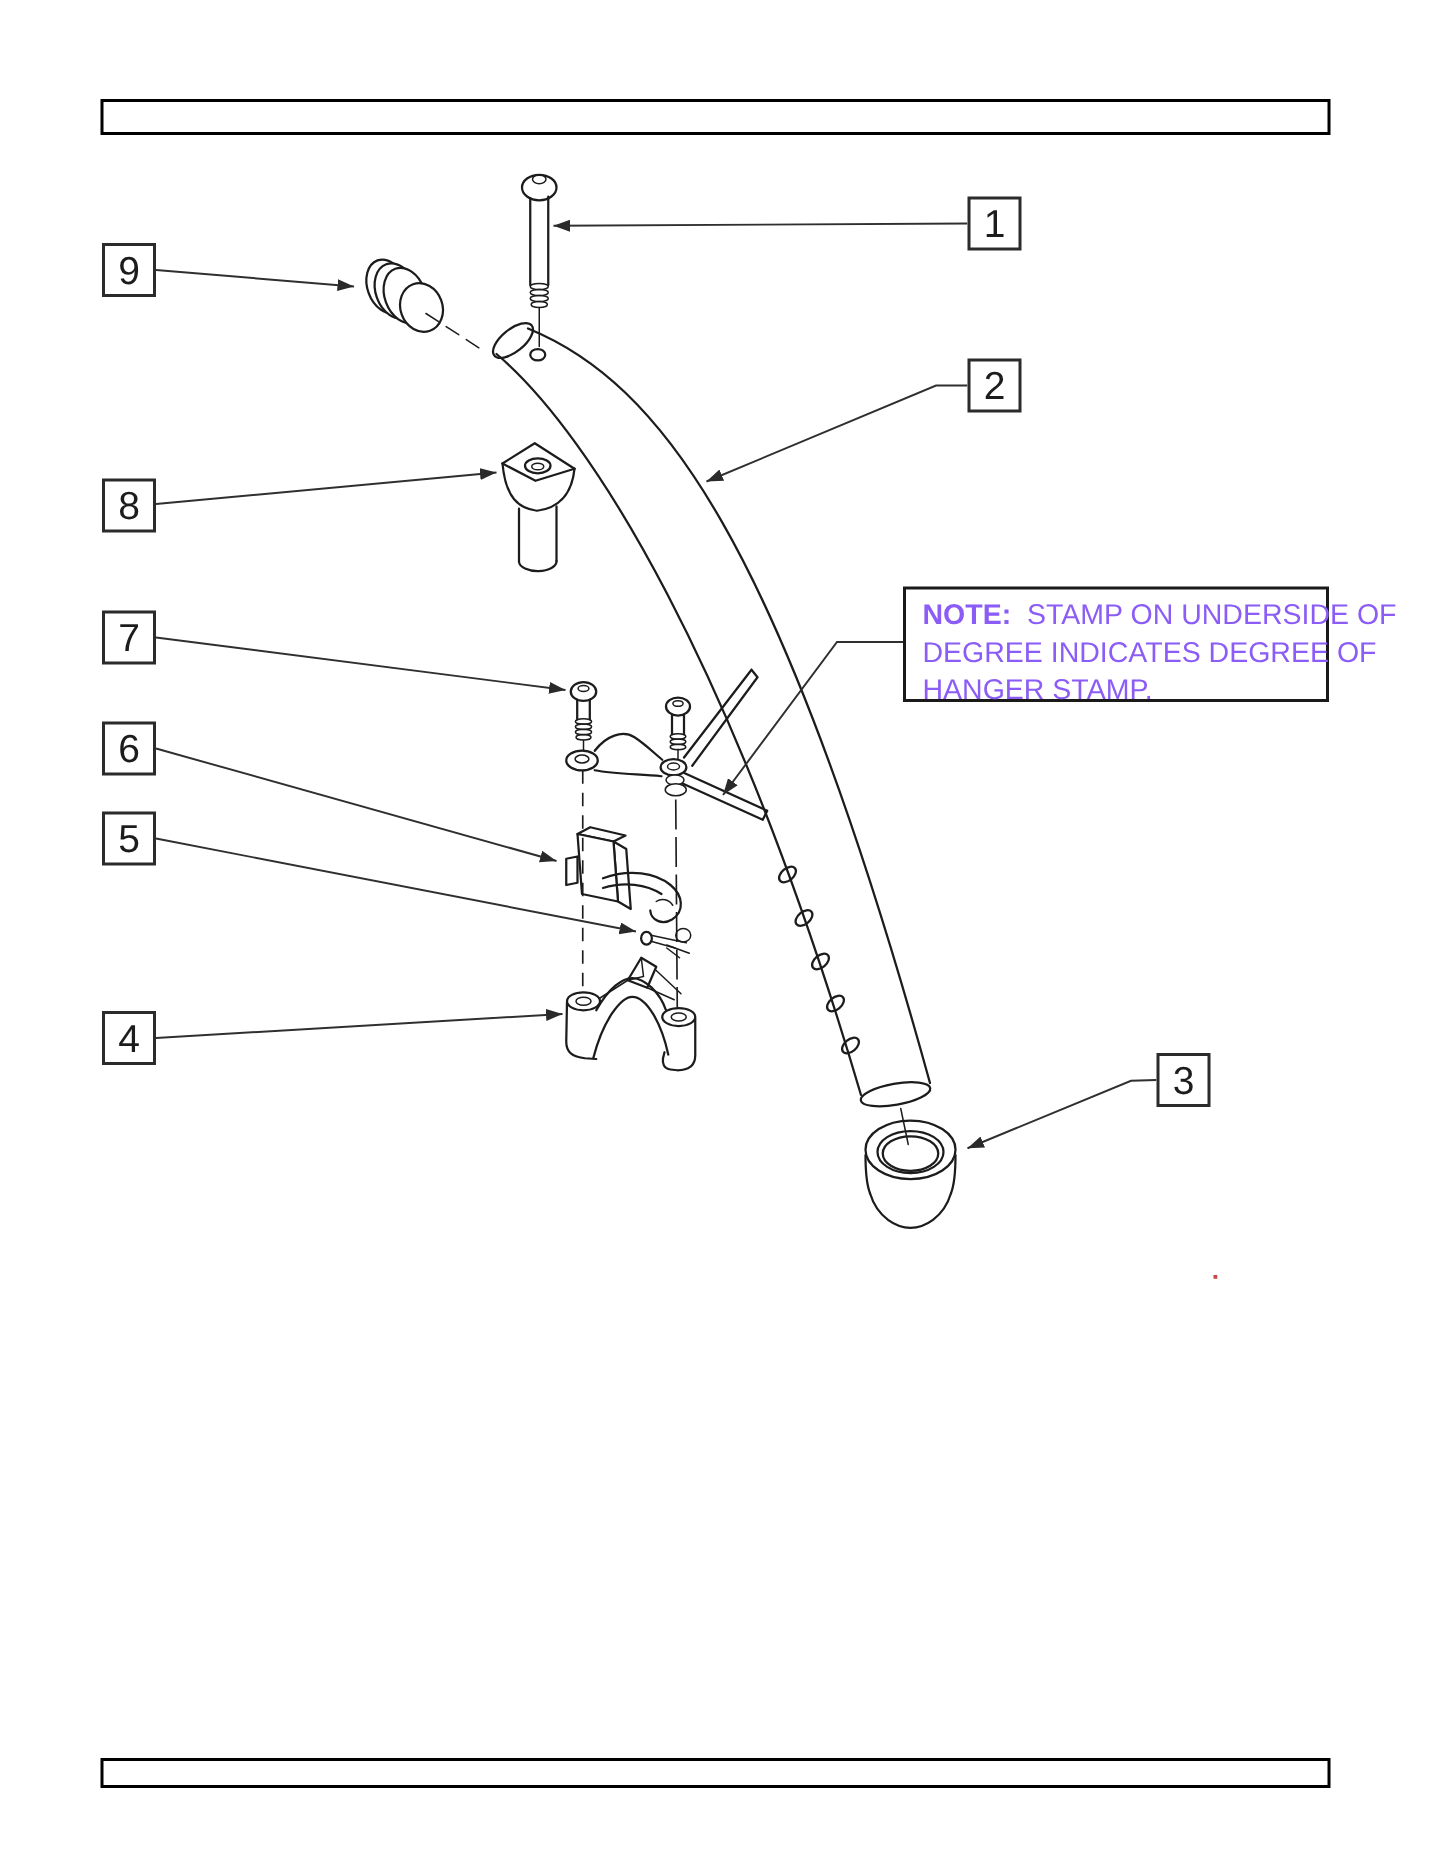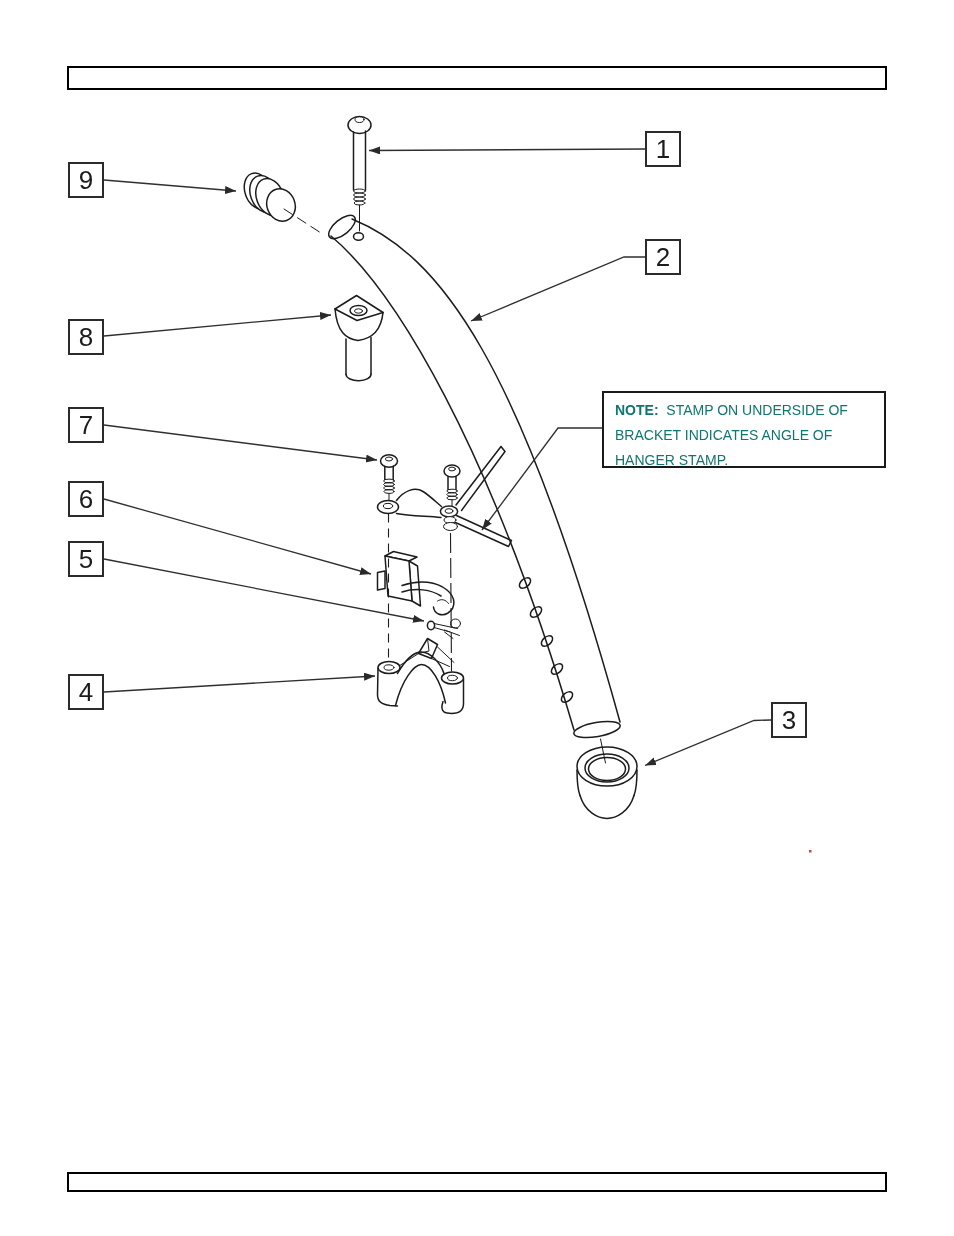--- a/index.html
+++ b/index.html
@@ -7,21 +7,21 @@
         font-family:"Liberation Sans",sans-serif;color:#1c1c1c;}
   .page svg{position:absolute;left:0;top:0;}
   .bar{position:absolute;left:67px;width:816px;background:#ffffff;border:2px solid #000;}
   .bar.top{top:66px;height:20px;}
   .bar.bottom{top:1172px;height:16px;}
   .callout{position:absolute;width:32px;height:32px;background:#ffffff;border:2px solid #2b2b2b;
            display:flex;align-items:center;justify-content:center;
            font-size:26px;line-height:1;color:#1c1c1c;}
   .note{position:absolute;left:602px;top:391px;width:284px;height:77px;background:#ffffff;
         border:2px solid #1a1a1a;box-sizing:border-box;padding:5px 0 0 11px;
-        font-size:14px;line-height:25px;color:#0f766e;}
+        font-size:19px;line-height:25px;color:#8b5cf6;}
   .note-line{white-space:pre;}
   .b{font-weight:bold;}
   .stroke{stroke:#1c1c1c;stroke-width:1.5;fill:none;stroke-linecap:round;stroke-linejoin:round;}
   .thin{stroke:#1c1c1c;stroke-width:1;fill:none;stroke-linecap:round;}
   .wfill{fill:#ffffff;}
   .leader{stroke:#2f2f2f;stroke-width:1.3;fill:none;}
   .cdash{stroke:#1c1c1c;stroke-width:1.1;fill:none;}
 </style>
 </head>
 <body>
@@ -204,19 +204,19 @@
     </div>
   <div class="callout" style="left:68px;top:319px">
       <span>8</span>
     </div>
   <div class="callout" style="left:68px;top:162px">
       <span>9</span>
     </div>
 
   <div class="note">
     <div class="note-line"><span class="b">NOTE:</span><span>  STAMP ON UNDERSIDE OF</span></div>
-    <div class="note-line">BRACKET INDICATES ANGLE OF</div>
+    <div class="note-line">DEGREE INDICATES DEGREE OF</div>
     <div class="note-line">HANGER STAMP.</div>
   </div>
 
   <div class="bar bottom"></div>
 
 </div>
 
 </body></html>

